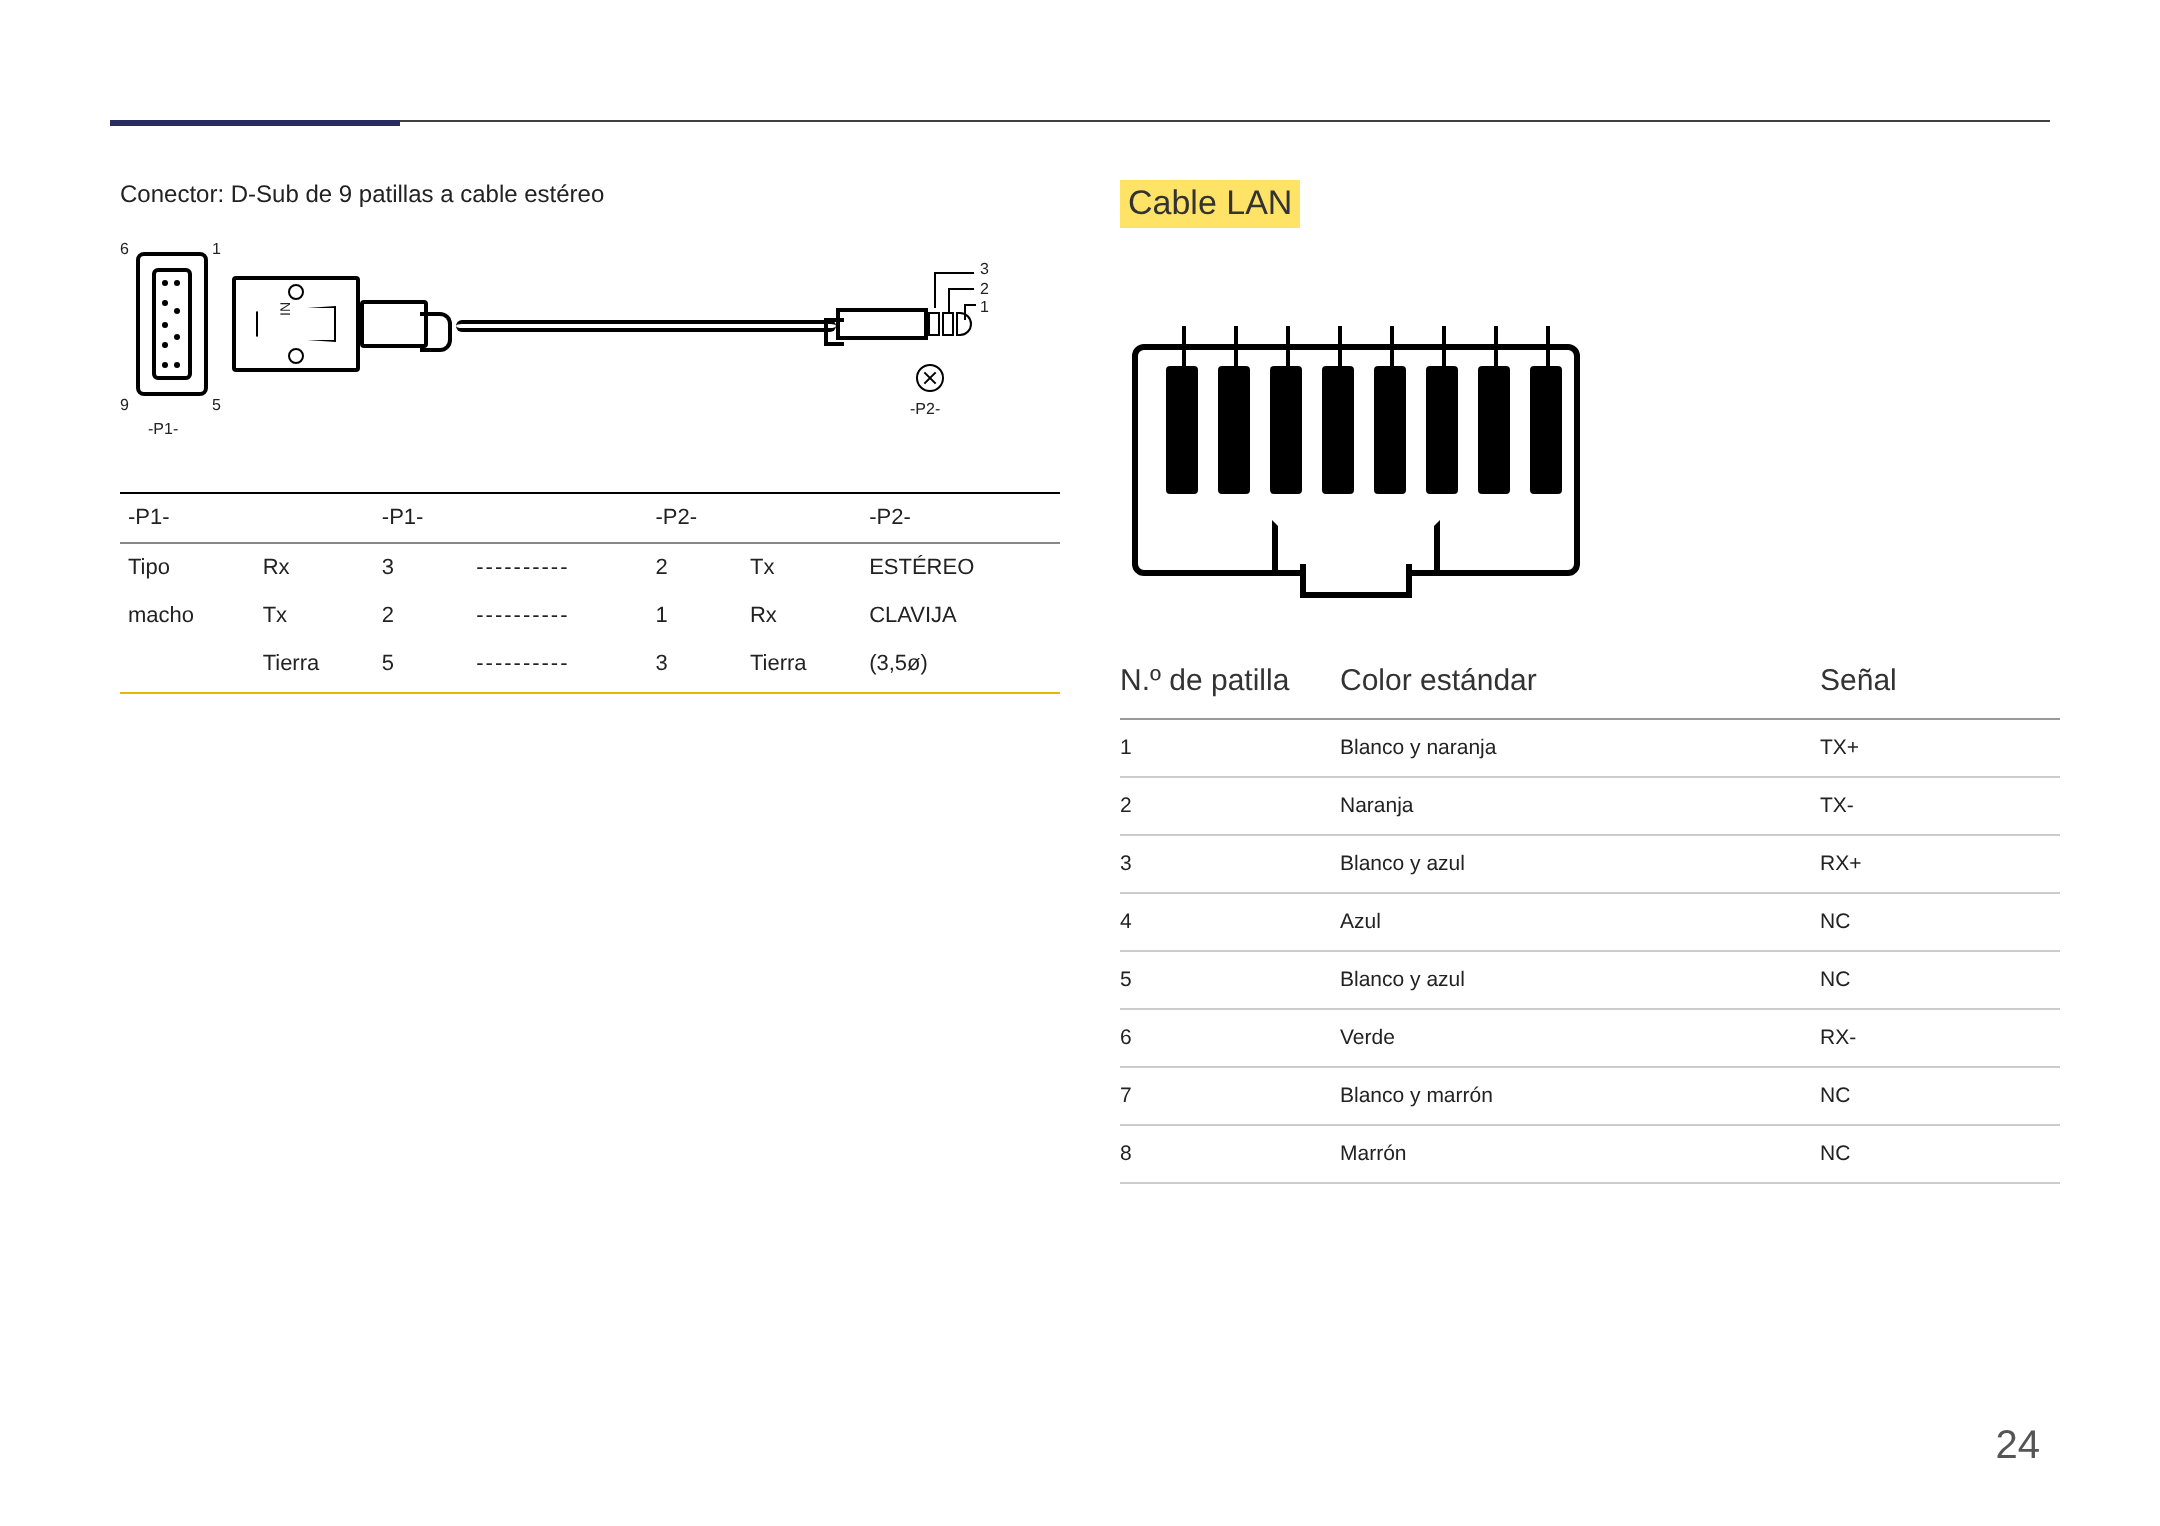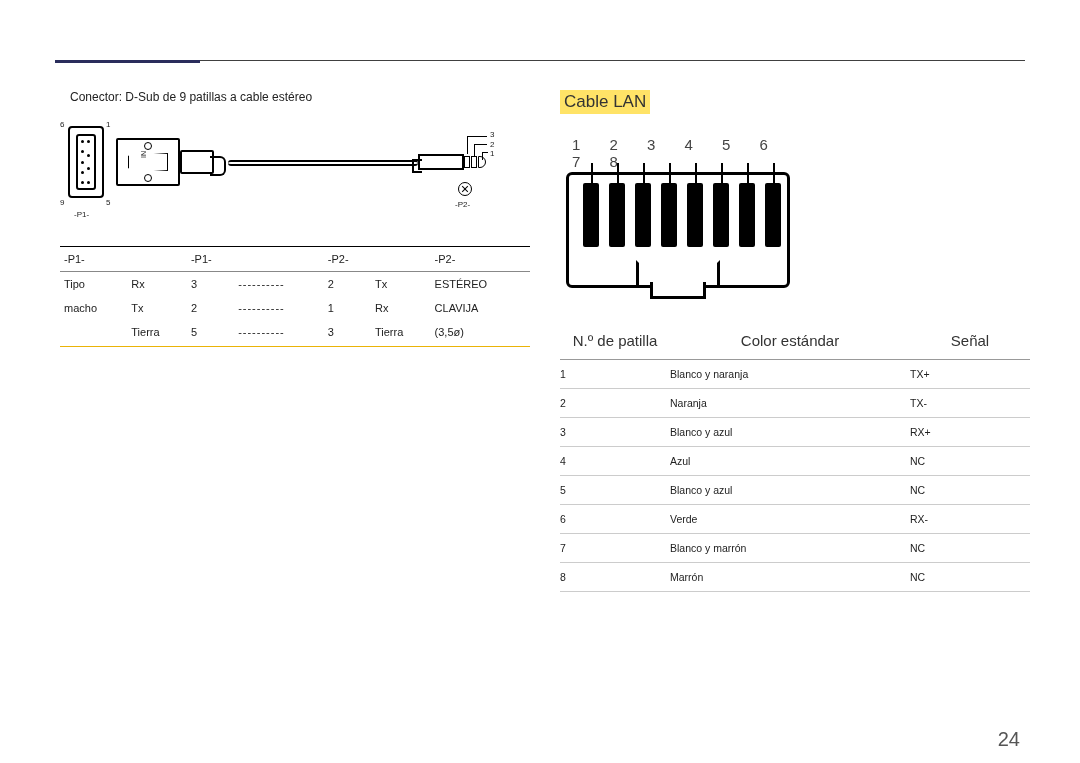--- a/index.html
+++ b/index.html
@@ -32,21 +32,21 @@
     width: 470px;
   }
   .col-right {
     position: absolute;
     left: 560px;
     top: 90px;
     width: 470px;
   }
   .bullet-line { font-size: 12px; margin-bottom: 4px; }
   .bullet-line::before { content: "• "; }
-  .sub-line { font-size: 12px; margin-left: 10px; margin-bottom: 12px; }
+  .sub-line { font-size: 12px; margin-bottom: 12px; }
   
   .rs232-fig {
     position: relative;
     width: 440px;
     height: 120px;
     margin-top: 12px;
     margin-bottom: 10px;
   }
   .dsub-outer {
     position: absolute;
@@ -117,26 +117,26 @@
   .rj45-fig { position:relative; width:240px; height:170px; margin: 8px 0 18px 0;}
   .rj45-nums { position:absolute; top:0; left:12px; font-size:15px; letter-spacing:12.5px; color:#444;}
   .rj45-outer{ position:absolute; left:6px; top:36px; width:224px; height:116px; border:3px solid #000; border-radius:6px;}
   .rj45-inner{ position:absolute; left:8px; right:8px; top:8px; height:64px;}
   .pin{position:absolute;top:0;width:16px;height:64px;background:#000;border-radius:2px;}
   .pin-lead{position:absolute;top:-20px;width:0;border-left:2px solid #000;height:20px;}
   .rj45-tab{position:absolute;left:50%;transform:translateX(-50%);bottom:-3px;width:84px;height:28px;border:3px solid #000;border-top:3px solid #fff;background:#fff;}
   .rj45-tab::after{content:"";position:absolute;left:50%;transform:translateX(-50%);bottom:-14px;width:50px;height:14px;border:3px solid #000;border-top:none;background:#fff;}
 
   .lan-table { width:470px; border-collapse:collapse; font-size:10.5px;}
-  .lan-table thead th { text-align:center; font-size:15px; font-weight:normal; color:#333; padding:8px 0 10px 0; border-bottom:1px solid #999;}
+  .lan-table thead th { text-align:left; font-size:15px; font-weight:normal; color:#333; padding:8px 0 10px 0; border-bottom:1px solid #999;}
   .lan-table td { padding:8px 0; border-bottom:1px solid #ccc;}
   .lan-table .c1{width:110px;}
   .lan-table .c2{width:240px;margin-left:48px;}
 
-  .page-num { position:absolute; right:60px; bottom:12px; font-size:20px; color:#555;}
+  .page-num { position:absolute; right:60px; bottom:28px; font-size:20px; color:#555;}
 </style>
 </head>
 <body>
 
 <div class="top-rule"></div>
 <div class="top-accent"></div>
 
 <div class="col-left">
   <div class="sub-line">Conector: D-Sub de 9 patillas a cable estéreo</div>
 
@@ -232,21 +232,20 @@
         <td>(3,5ø)</td>
       </tr>
     </tbody>
   </table>
 </div>
 
 <div class="col-right">
   <div class="section-title">Cable LAN</div>
 
   <div class="rj45-fig">
-    <div class="rj45-nums">1 2 3 4 5 6 7 8</div>
     <div class="rj45-outer">
       <div class="rj45-inner">
         <div class="pin" style="left:6px"></div>
           <div class="pin-lead" style="left:14px"></div>
         <div class="pin" style="left:32px"></div>
           <div class="pin-lead" style="left:40px"></div>
         <div class="pin" style="left:58px"></div>
           <div class="pin-lead" style="left:66px"></div>
         <div class="pin" style="left:84px"></div>
           <div class="pin-lead" style="left:92px"></div>

